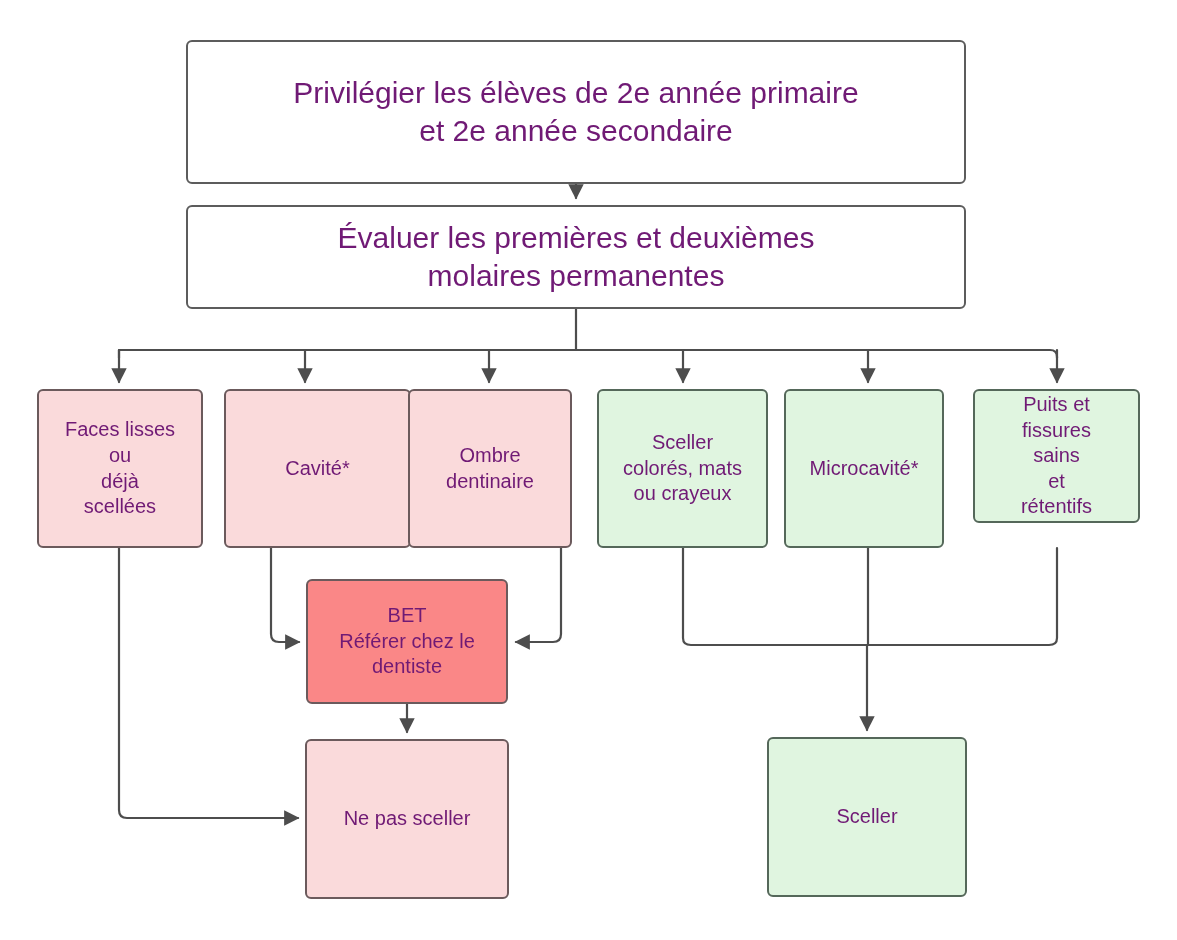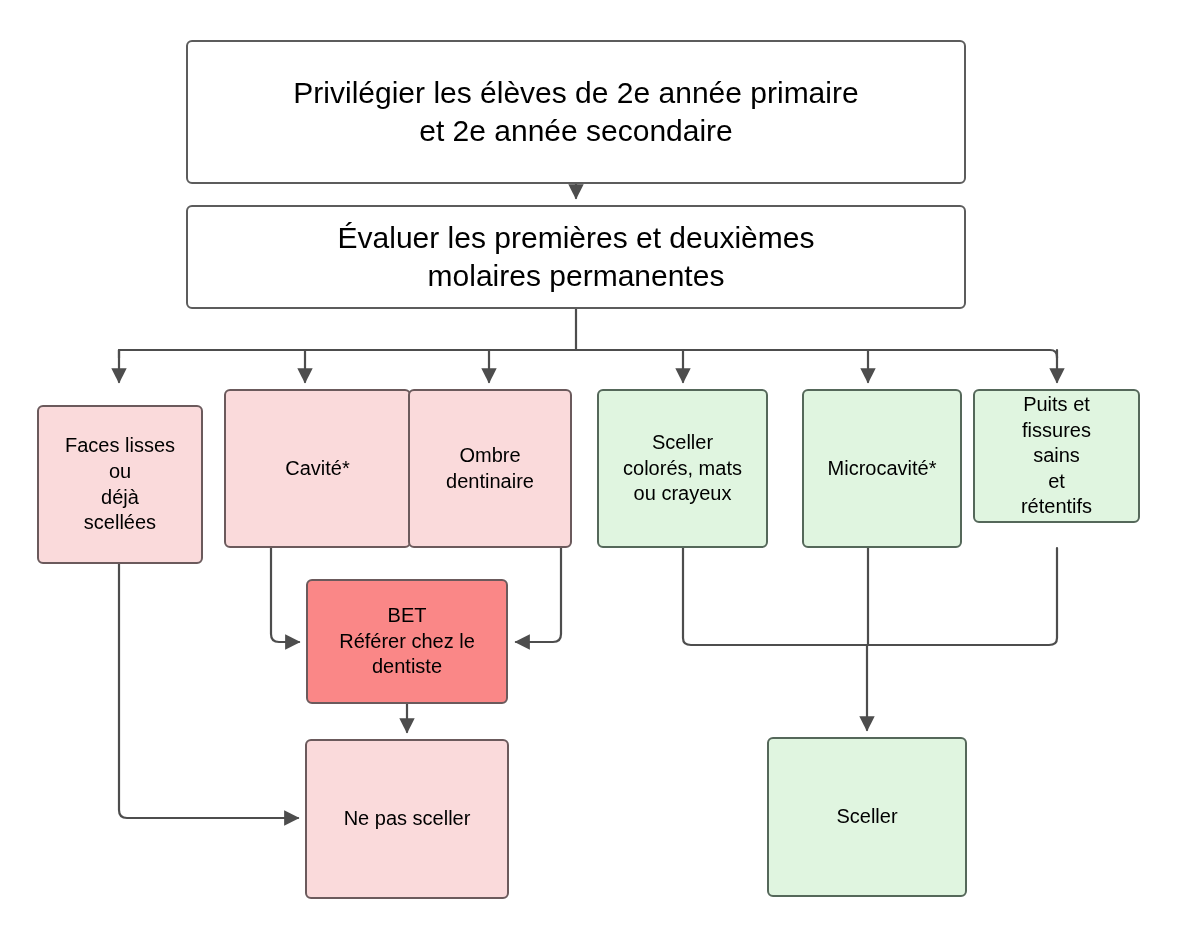--- a/index.html
+++ b/index.html
@@ -29,21 +29,21 @@
   }
   .node {
     position: absolute;
     box-sizing: border-box;
     border: 2px solid #5c5c5c;
     border-radius: 6px;
     display: flex;
     align-items: center;
     justify-content: center;
     text-align: center;
-    color: #000000;
+    color: #701a75;
     line-height: 1.28;
     white-space: pre-line;
     padding: 4px 24px;
   }
   .node-plain {
     background: #ffffff;
     border-color: #5c5c5c;
     font-size: 30px;
   }
   .node-pink {
@@ -112,34 +112,34 @@
       <path d="M 867 645 L 867 730" marker-end="url(#arrow)"></path>
     </g>
   </svg>
 
   <div class="node node-plain" style="left:186px; top:40px; width:780px; height:144px;">Privilégier les élèves de 2e année primaire
 et 2e année secondaire</div>
 
   <div class="node node-plain" style="left:186px; top:205px; width:780px; height:104px;">Évaluer les premières et deuxièmes
 molaires permanentes</div>
 
-  <div class="node node-pink" style="left:37px; top:405px; width:166px; height:159px;">Faces lisses
+  <div class="node node-pink" style="left:37px; top:389px; width:166px; height:159px;">Faces lisses
 ou
 déjà scellées</div>
 
   <div class="node node-pink" style="left:224px; top:389px; width:187px; height:159px;">Cavité*</div>
 
   <div class="node node-pink" style="left:408px; top:389px; width:164px; height:159px;">Ombre
 dentinaire</div>
 
   <div class="node node-green" style="left:597px; top:389px; width:171px; height:159px;">Sceller
 colorés, mats
 ou crayeux</div>
 
-  <div class="node node-green" style="left:802px; top:389px; width:160px; height:159px;">Microcavité*</div>
+  <div class="node node-green" style="left:784px; top:389px; width:160px; height:159px;">Microcavité*</div>
 
   <div class="node node-green" style="left:973px; top:389px; width:167px; height:134px;">Puits et
 fissures sains
 et
 rétentifs</div>
 
   <div class="node node-red" style="left:306px; top:579px; width:202px; height:125px;">BET
 Référer chez le
 dentiste</div>
 

